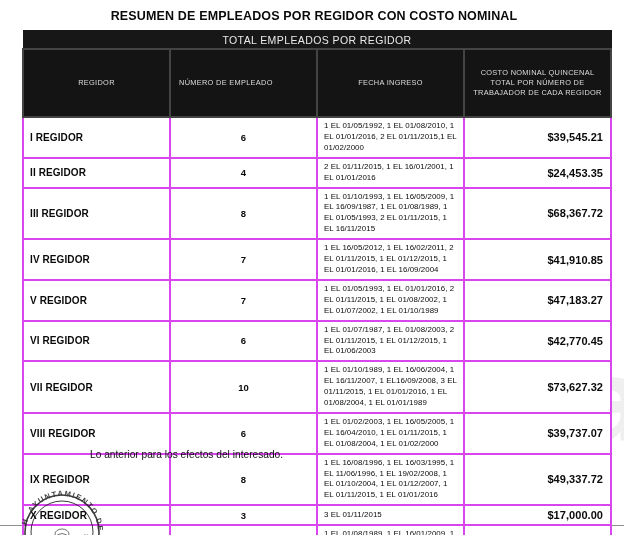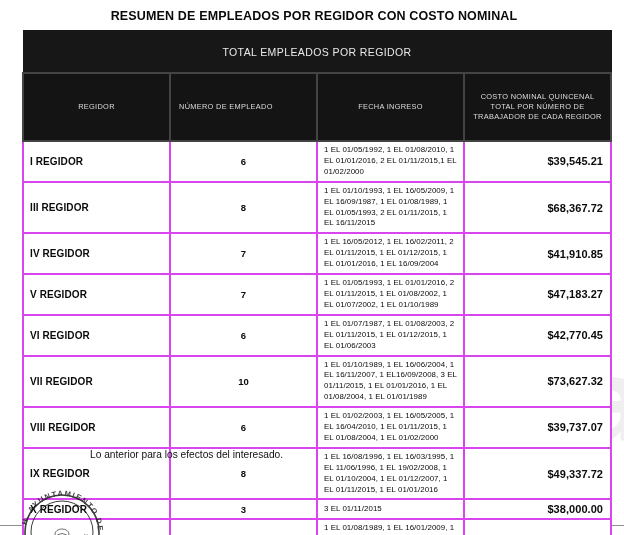--- a/index.html
+++ b/index.html
@@ -91,21 +91,21 @@
 
   
   .band {
     background: #171717;
     color: #e9e9e9;
     text-align: center;
     font-size: 10.5px;
     letter-spacing: 0.4px;
     font-weight: 400;
     height: 17px;
-    padding: 12px;
+    padding: 0;
     border: 1px solid #171717 !important;
   }
   .hdr {
     background: #141414;
     color: #dddddd;
     text-align: center;
     font-size: 7.4px;
     letter-spacing: 0.3px;
     line-height: 1.32;
     height: 62px;
@@ -222,20 +222,26 @@
       </tr>
     </thead>
     <tbody>
         <tr>
           <td class="c-reg">I REGIDOR</td>
           <td class="c-num">6</td>
           <td class="c-dates">1 EL 01/05/1992, 1 EL 01/08/2010, 1 EL 01/01/2016, 2 EL 01/11/2015,1 EL 01/02/2000</td>
           <td class="c-cost">$39,545.21</td>
         </tr>
         <tr>
+          <td class="c-reg">II REGIDOR</td>
+          <td class="c-num">4</td>
+          <td class="c-dates">2 EL 01/11/2015, 1 EL 16/01/2001, 1 EL 01/01/2016</td>
+          <td class="c-cost">$24,453.35</td>
+        </tr>
+        <tr>
           <td class="c-reg">III REGIDOR</td>
           <td class="c-num">8</td>
           <td class="c-dates">1 EL 01/10/1993, 1 EL 16/05/2009, 1 EL 16/09/1987, 1 EL 01/08/1989, 1 EL 01/05/1993, 2 EL 01/11/2015, 1 EL 16/11/2015</td>
           <td class="c-cost">$68,367.72</td>
         </tr>
         <tr>
           <td class="c-reg">IV REGIDOR</td>
           <td class="c-num">7</td>
           <td class="c-dates">1 EL 16/05/2012, 1 EL 16/02/2011, 2 EL 01/11/2015, 1 EL 01/12/2015, 1 EL 01/01/2016, 1 EL 16/09/2004</td>
           <td class="c-cost">$41,910.85</td>
@@ -267,21 +273,21 @@
         <tr>
           <td class="c-reg">IX REGIDOR</td>
           <td class="c-num">8</td>
           <td class="c-dates">1 EL 16/08/1996, 1 EL 16/03/1995, 1 EL 11/06/1996, 1 EL 19/02/2008, 1 EL 01/10/2004, 1 EL 01/12/2007, 1 EL 01/11/2015, 1 EL 01/01/2016</td>
           <td class="c-cost">$49,337.72</td>
         </tr>
         <tr>
           <td class="c-reg">X REGIDOR</td>
           <td class="c-num">3</td>
           <td class="c-dates">3 EL 01/11/2015</td>
-          <td class="c-cost">$38,000.00</td>
+          <td class="c-cost">$17,000.00</td>
         </tr>
         <tr>
           <td class="c-reg">XI REGIDOR</td>
           <td class="c-num">7</td>
           <td class="c-dates">1 EL 01/08/1989, 1 EL 16/01/2009, 1 EL 01/01/2016, 1 EL 01/05/2008, 1 EL 01/11/2015, 1 EL 03/05/2006, 1 EL 01/05/2008</td>
           <td class="c-cost">$43,077.56</td>
         </tr>
       </tbody>
   </table>
 </div>

